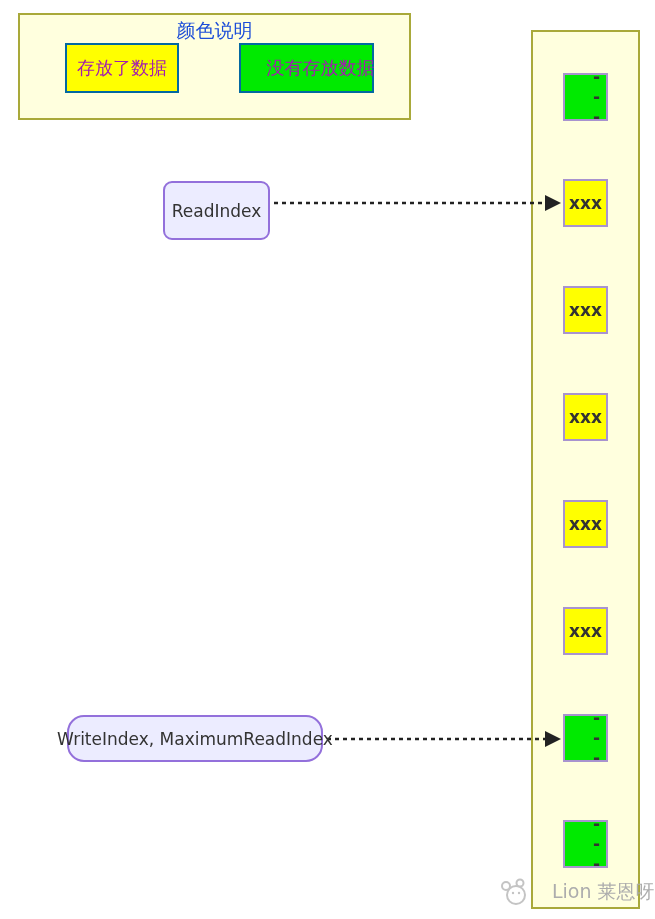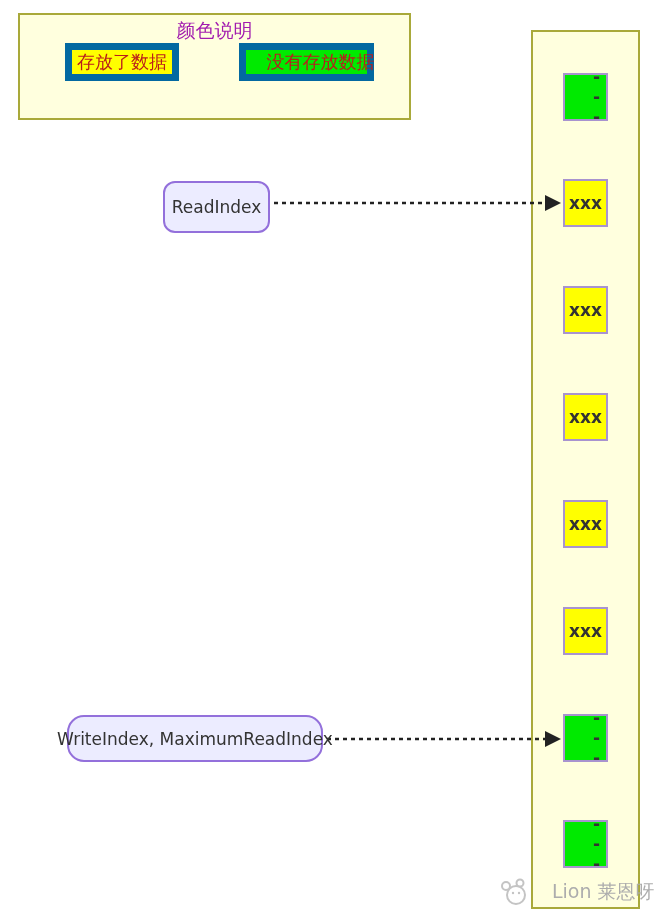--- a/index.html
+++ b/index.html
@@ -20,31 +20,31 @@
     width: 393px; height: 107px;
     background: #FFFFDE;
     border: 2px solid #A9A93A;
     box-sizing: border-box;
   }
   .legend-title {
     position: absolute;
     left: 0; top: 3px; width: 100%;
     text-align: center;
     font-size: 19px;
-    color: #a21caf;
+    color: #1d4ed8;
   }
   .legend-item {
     position: absolute;
-    top: 28px; height: 38px;
-    border: 7px solid #0369a1;
+    top: 28px; height: 50px;
+    border: 2px solid #0369a1;
     box-sizing: border-box;
     display: flex; align-items: center; justify-content: center;
     font-size: 18px;
     white-space: nowrap;
-    color: #b91c1c;
+    color: #a21caf;
   }
   #legend-filled { left: 45px;  width: 114px; }
   #legend-empty  { left: 219px; width: 135px; }
 
   
   [data-state="filled"] { background: #FFFF00; }
   [data-state="empty"]  { background: #00EA00; padding-left: 28px; }
 
   
   .column {
@@ -72,21 +72,21 @@
     position: absolute;
     background: #ECECFF;
     border: 2px solid #9370DB;
     border-radius: 9px;
     box-sizing: border-box;
     display: flex; align-items: center; justify-content: center;
     font-size: 17px;
     white-space: nowrap;
     color: #333333;
   }
-  #read-node  { left: 163px; top: 181px; width: 107px; height: 52px; border-radius: 12px; }
+  #read-node  { left: 163px; top: 181px; width: 107px; height: 59px; }
   #write-node { left: 67px;  top: 715px; width: 256px; height: 47px; border-radius: 17px; }
 
   
   .arrows {
     position: absolute;
     left: 0; top: 0;
     pointer-events: none;
   }
 
   

